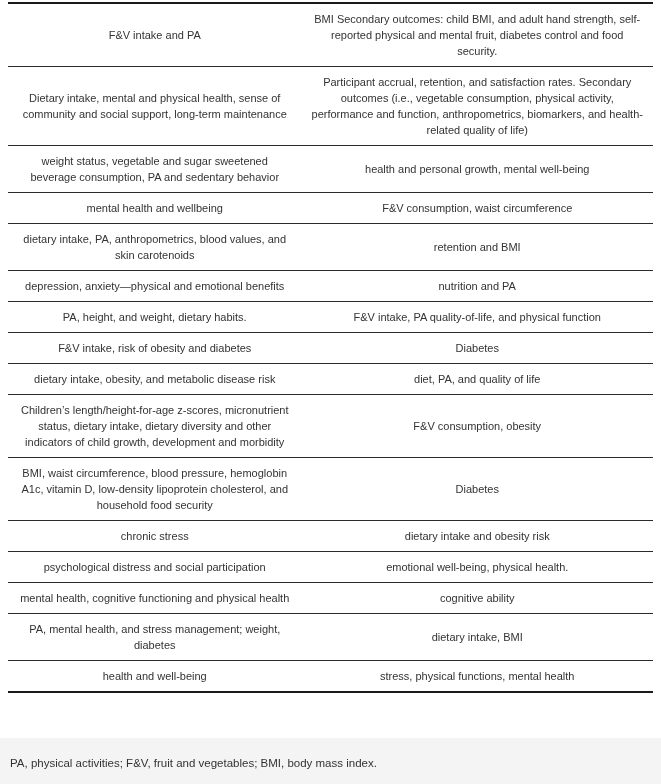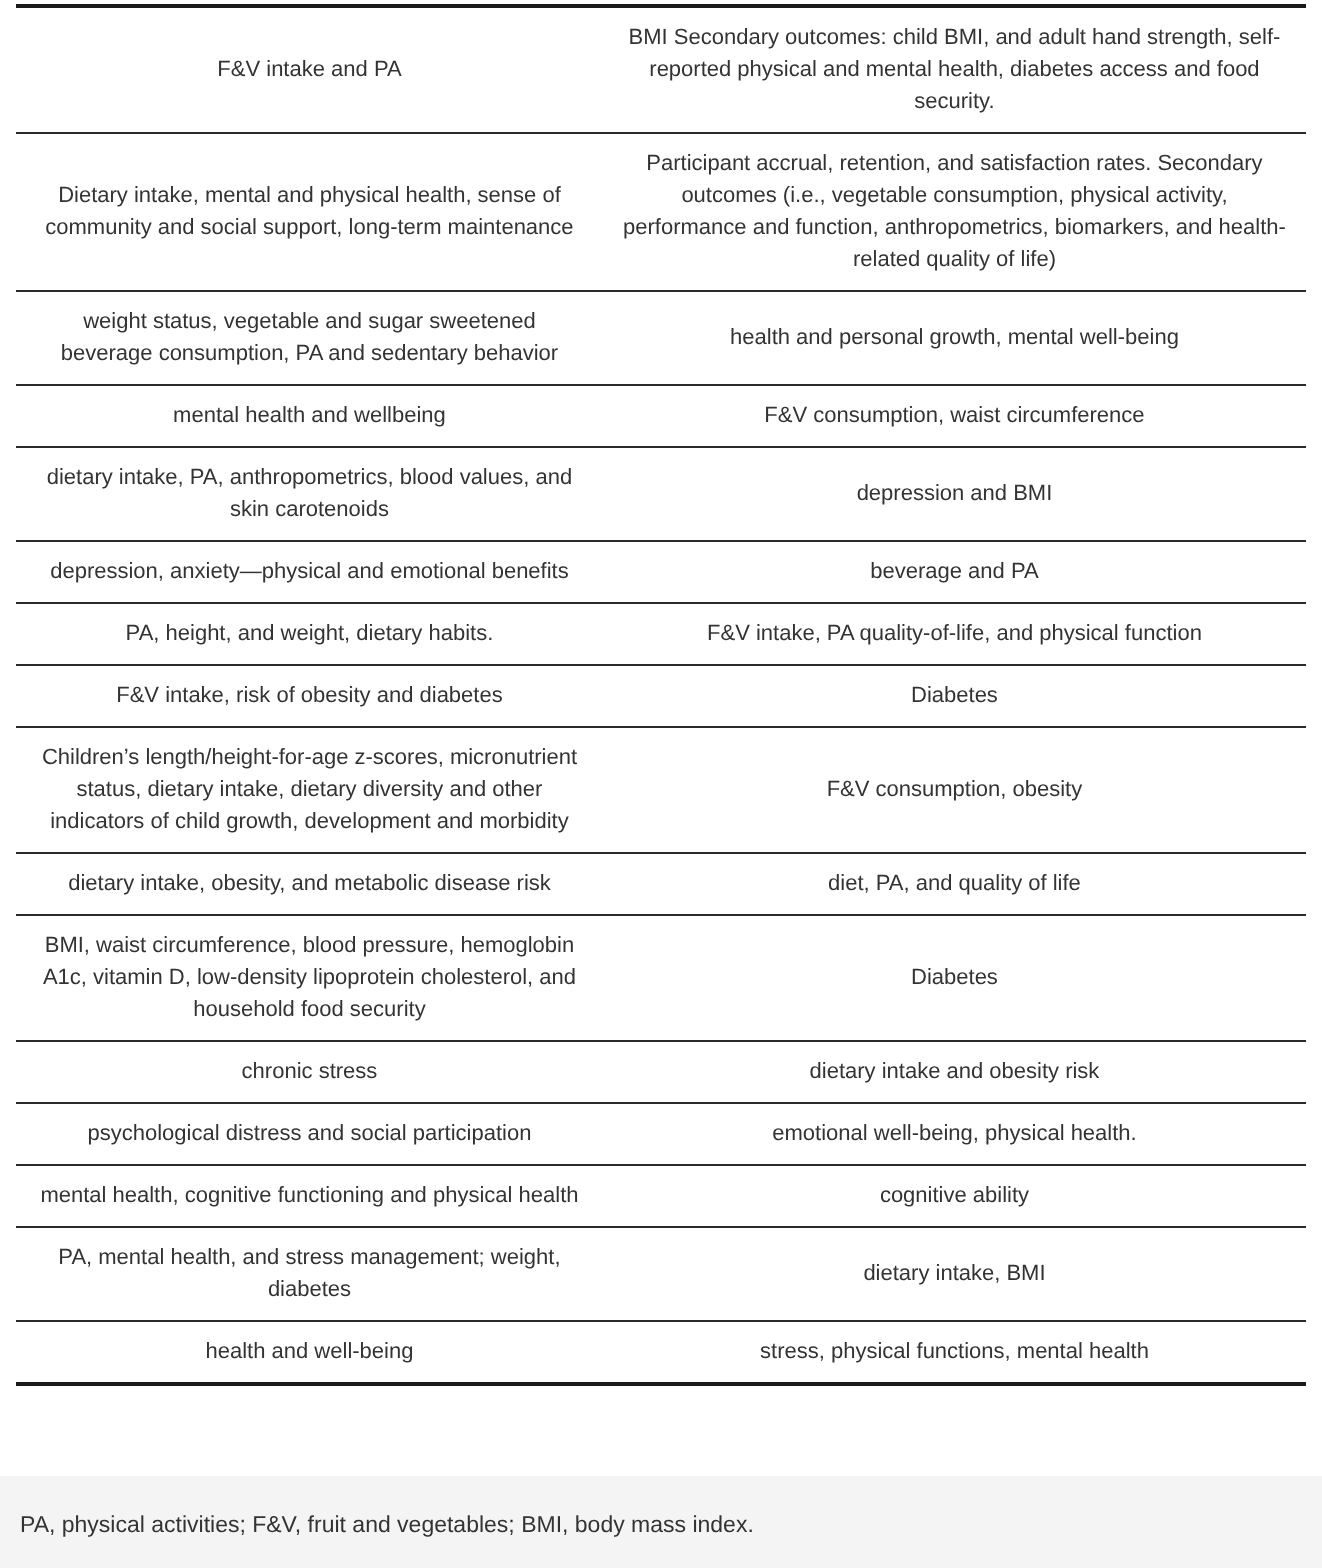--- a/index.html
+++ b/index.html
@@ -82,21 +82,21 @@
 <body>
 
 <div class="page">
 
   <div class="table-wrap">
     <table class="outcomes">
       <tbody>
 
         <tr>
           <td class="col-left">F&amp;V intake and PA</td>
-          <td class="col-right">BMI Secondary outcomes: child BMI, and adult hand strength, self-reported physical and mental health, diabetes access and food security.</td>
+          <td class="col-right">BMI Secondary outcomes: child BMI, and adult hand strength, self-reported physical and mental fruit, diabetes control and food security.</td>
         </tr>
 
         <tr>
           <td class="col-left">Dietary intake, mental and physical health, sense of community and social support, long-term maintenance</td>
           <td class="col-right">Participant accrual, retention, and satisfaction rates. Secondary outcomes (i.e., vegetable consumption, physical activity, performance and function, anthropometrics, biomarkers, and health-related quality of life)</td>
         </tr>
 
         <tr>
           <td class="col-left">weight status, vegetable and sugar sweetened beverage consumption, PA and sedentary behavior</td>
           <td class="col-right">health and personal growth, mental well-being</td>
@@ -104,47 +104,47 @@
 
         <tr>
           <td class="col-left">mental health and wellbeing</td>
           <td class="col-right">F&amp;V consumption, waist circumference</td>
         </tr>
 
 
 
         <tr>
           <td class="col-left">dietary intake, PA, anthropometrics, blood values, and skin carotenoids</td>
-          <td class="col-right">depression and BMI</td>
+          <td class="col-right">retention and BMI</td>
         </tr>
 
 
         <tr>
           <td class="col-left">depression, anxiety—physical and emotional benefits</td>
-          <td class="col-right">beverage and PA</td>
+          <td class="col-right">nutrition and PA</td>
         </tr>
 
         <tr>
           <td class="col-left">PA, height, and weight, dietary habits.</td>
           <td class="col-right">F&amp;V intake, PA quality-of-life, and physical function</td>
         </tr>
 
         <tr>
           <td class="col-left">F&amp;V intake, risk of obesity and diabetes</td>
           <td class="col-right">Diabetes</td>
         </tr>
 
         <tr>
-          <td class="col-left">Children’s length/height-for-age z-scores, micronutrient status, dietary intake, dietary diversity and other indicators of child growth, development and morbidity</td>
-          <td class="col-right">F&amp;V consumption, obesity</td>
+          <td class="col-left">dietary intake, obesity, and metabolic disease risk</td>
+          <td class="col-right">diet, PA, and quality of life</td>
         </tr>
 
         <tr>
-          <td class="col-left">dietary intake, obesity, and metabolic disease risk</td>
-          <td class="col-right">diet, PA, and quality of life</td>
+          <td class="col-left">Children’s length/height-for-age z-scores, micronutrient status, dietary intake, dietary diversity and other indicators of child growth, development and morbidity</td>
+          <td class="col-right">F&amp;V consumption, obesity</td>
         </tr>
 
         <tr>
           <td class="col-left">BMI, waist circumference, blood pressure, hemoglobin A1c, vitamin D, low-density lipoprotein cholesterol, and household food security</td>
           <td class="col-right">Diabetes</td>
         </tr>
 
         <tr>
           <td class="col-left">chronic stress</td>
           <td class="col-right">dietary intake and obesity risk</td>

